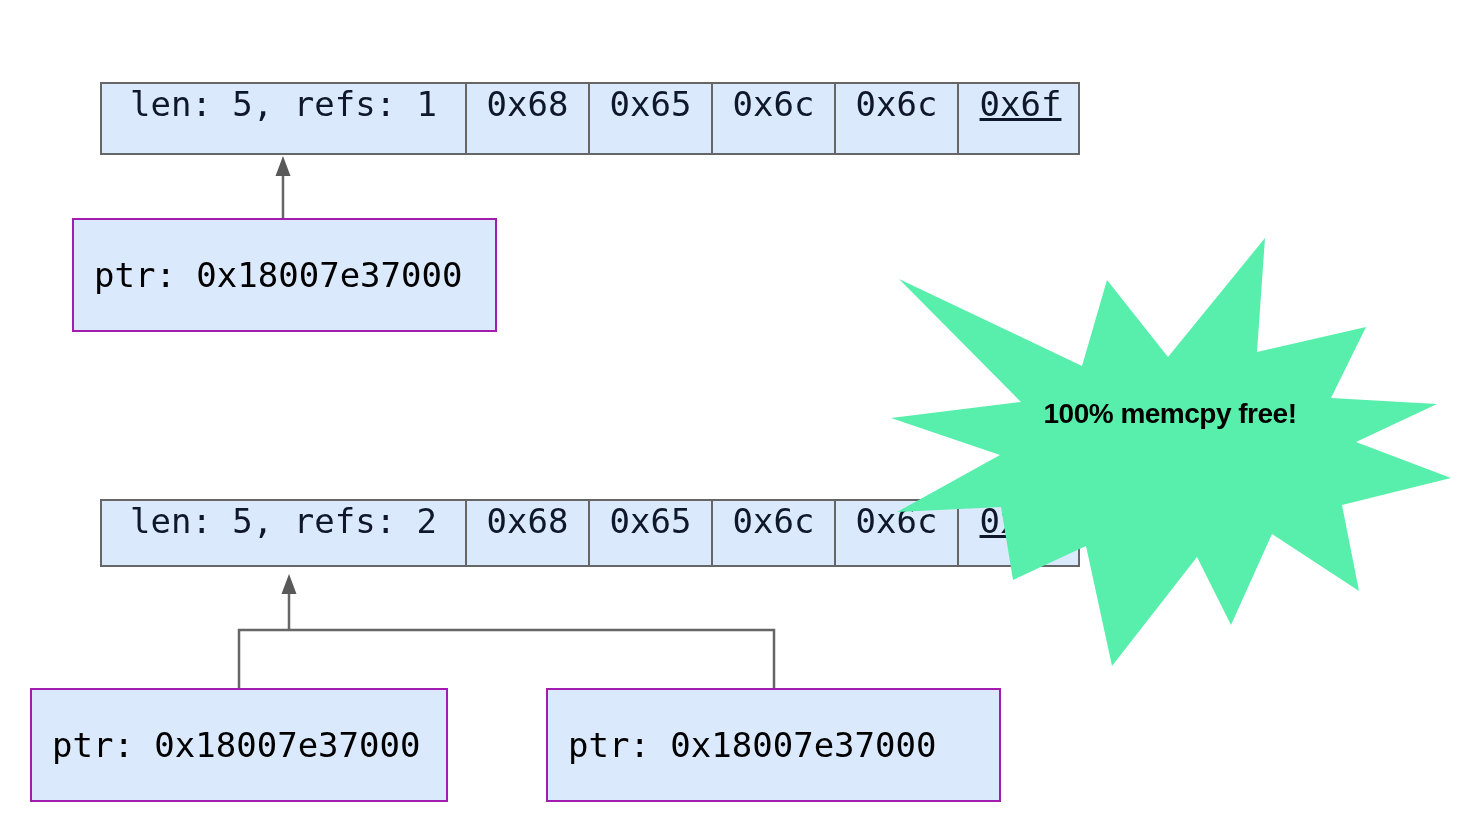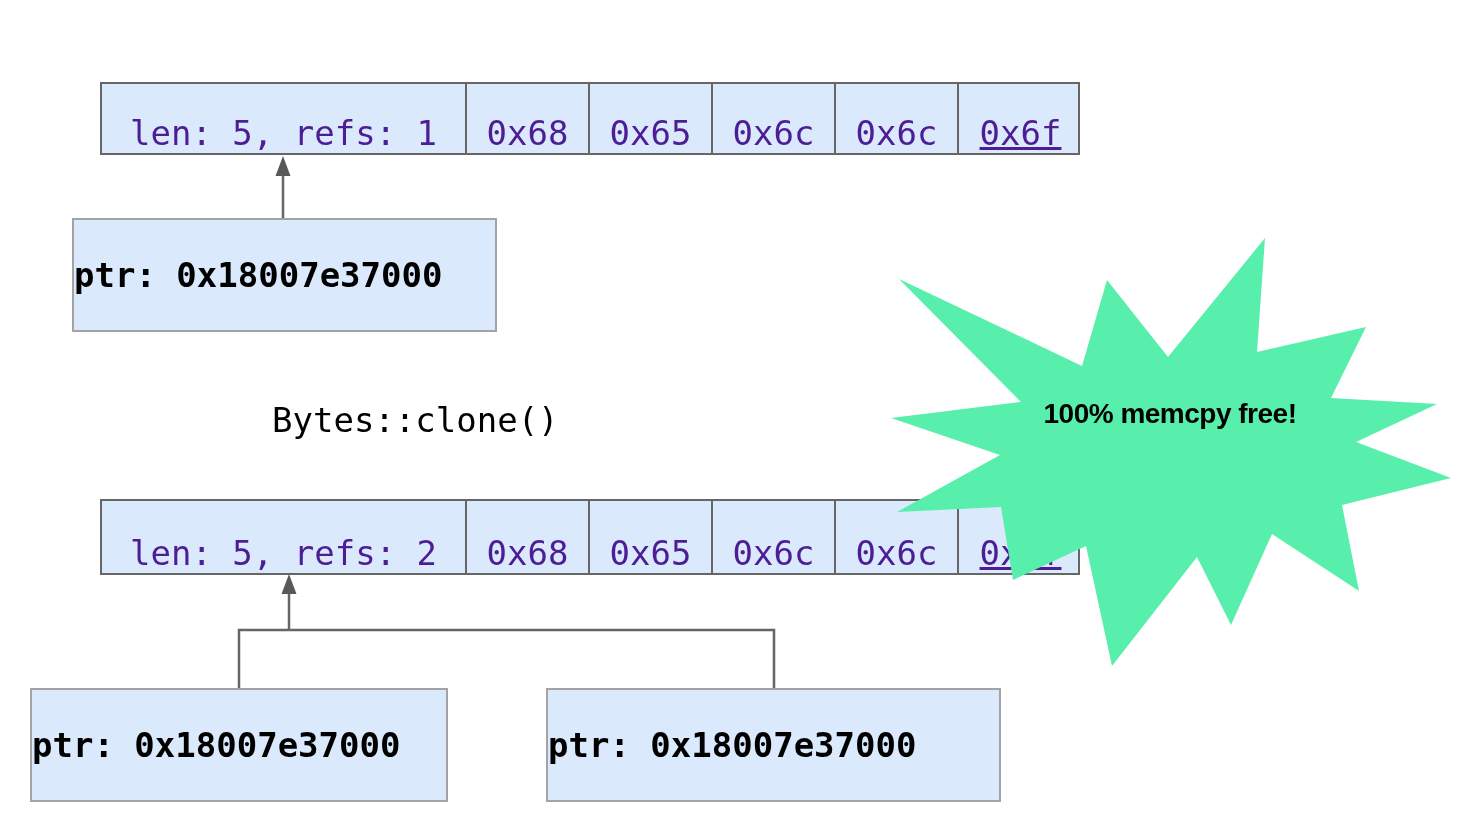--- a/index.html
+++ b/index.html
@@ -28,46 +28,46 @@
     position: absolute;
     display: flex;
     box-sizing: border-box;
     border: 2px solid #666666;
     background: #dbe9fc;
     z-index: 2;
   }
   .bar .cell {
     box-sizing: border-box;
     display: flex;
-    align-items: flex-end;
+    align-items: flex-start;
     justify-content: center;
     border-right: 2px solid #666666;
     font-size: 34px;
-    color: #4c1d95;
+    color: #0f172a;
     white-space: nowrap;
   }
   .bar .cell:last-child { border-right: none; text-decoration: underline; }
   .cell.header { flex: 0 0 365px; }
   .cell.byte   { flex: 0 0 123px; }
 
   #bar-before { left: 100px; top: 82px;  width: 980px; height: 73px; }
-  #bar-after  { left: 100px; top: 499px; width: 980px; height: 76px; }
+  #bar-after  { left: 100px; top: 499px; width: 980px; height: 68px; }
 
   .ptr-box {
     position: absolute;
     box-sizing: border-box;
-    border: 2px solid #a3a3a3;
+    border: 2px solid #a21caf;
     background: #dbe9fc;
     display: flex;
     align-items: center;
+    padding-left: 20px;
     font-size: 34px;
     color: #000000;
     white-space: nowrap;
     z-index: 2;
-    font-weight: bold;
   }
   #ptr-before     { left: 72px;  top: 218px; width: 425px; height: 114px; }
   #ptr-after-left { left: 30px;  top: 688px; width: 418px; height: 114px; }
   #ptr-after-right{ left: 546px; top: 688px; width: 455px; height: 114px; }
 
   #clone-label {
     position: absolute;
     left: 272px; top: 400px;
     font-size: 34px;
     color: #000000;
@@ -122,21 +122,20 @@
       </div>
     <div class="cell byte">
         <span>0x6f</span>
       </div>
   </div>
 
   <div class="ptr-box" id="ptr-before">
     <span>ptr: 0x18007e37000</span>
   </div>
 
-  <div id="clone-label">Bytes::clone()</div>
 
   <div class="bar" id="bar-after">
     <div class="cell header">
       <span>len: 5, refs: 2</span>
     </div>
     <div class="cell byte">
         <span>0x68</span>
       </div>
     <div class="cell byte">
         <span>0x65</span>

